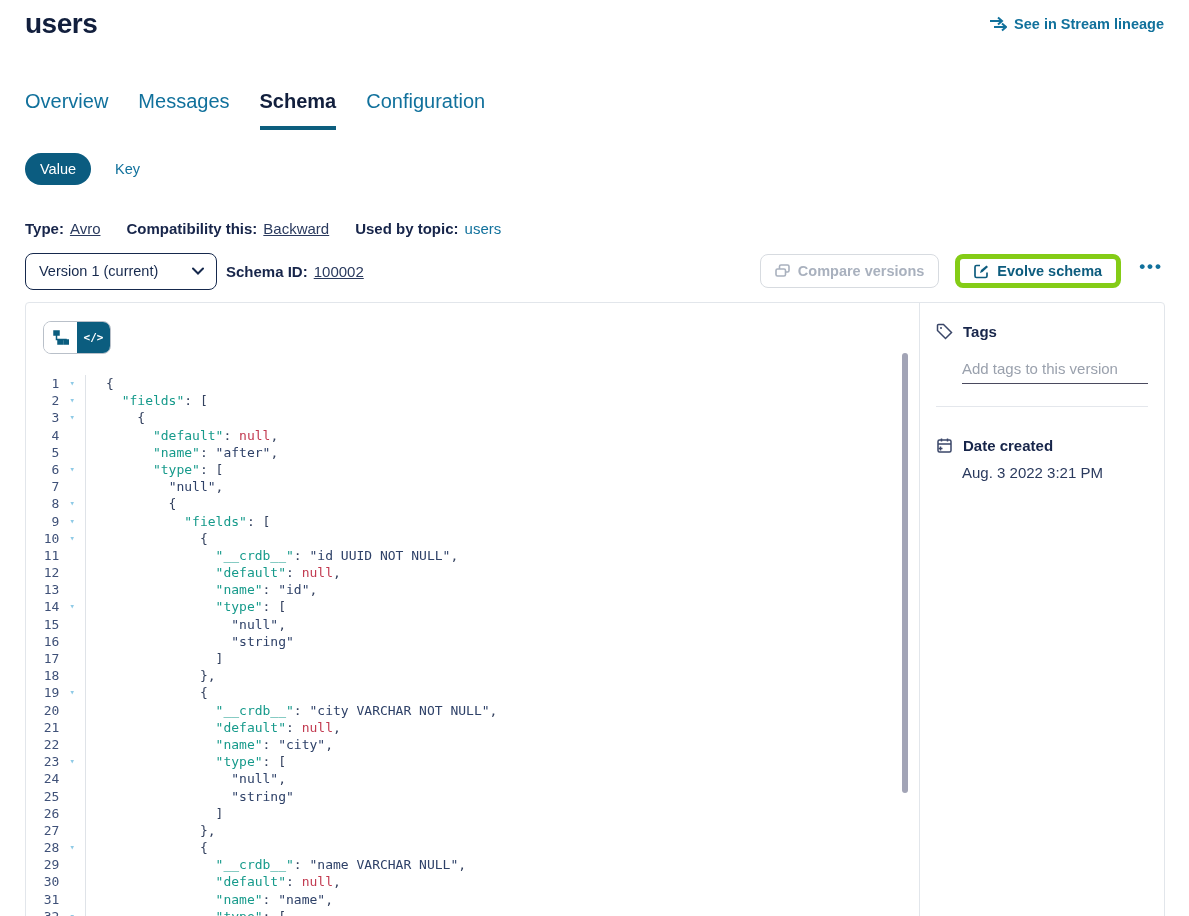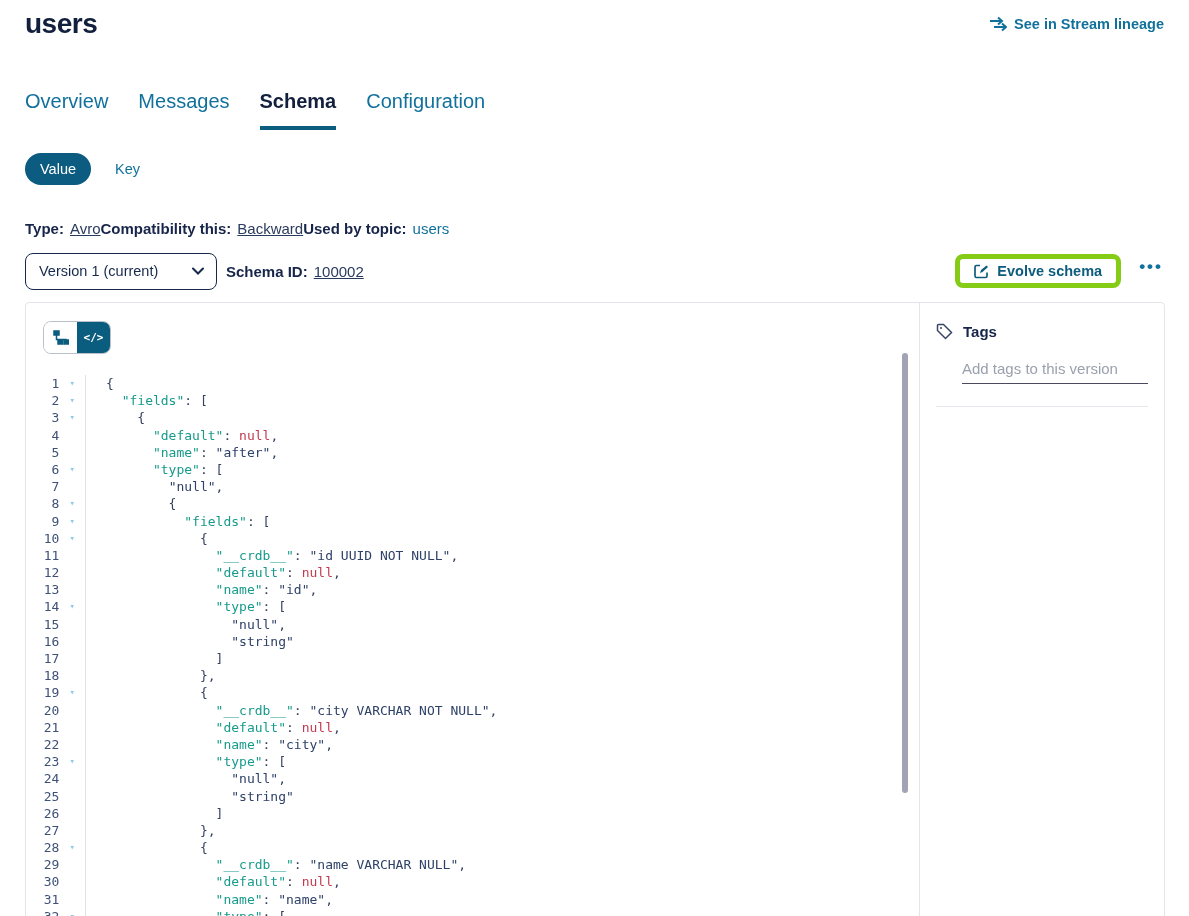--- a/index.html
+++ b/index.html
@@ -18,21 +18,21 @@
   .tab.active { color:#121f3d; font-weight:600; border-bottom:4px solid #0d5e7e; }
   .tab-track { left:25px; right:24px; top:117px; height:4px; background:#d9ecf4; z-index:-1; }
 
   
   .vk-row { left:25px; top:153px; display:flex; align-items:center; gap:24px; }
   .vk-value { background:#0b5c80; color:#fff; font-size:14.5px; padding:8px 15px; border-radius:16px;
     border:none; cursor:pointer; font-family:inherit; }
   .vk-key { color:#11719c; font-size:14.5px; cursor:pointer; }
 
   
-  .meta-row { left:25px; top:220px; display:flex; font-size:15px; align-items:flex-start; }
+  .meta-row { left:25px; top:220px; display:flex; gap:26px; font-size:15px; align-items:flex-start; }
   .meta-item { display:flex; gap:6px; }
   .meta-label { font-weight:700; color:#17254a; }
   .meta-value { color:#2a3a5e;text-decoration:underline; }
   .meta-link { color:#11719c; cursor:pointer; }
 
   
   .toolbar { left:25px; right:24px; top:252px; height:38px; display:flex; align-items:center; }
   .version-select { width:192px; height:37px; border:1px solid #16294d; border-radius:8px;
     display:flex; align-items:center; justify-content:space-between; padding:0 12px 0 13px;
     font-size:14.5px; color:#16294d; cursor:pointer; background:#fff; }
@@ -137,20 +137,29 @@
       <svg width="12" height="8" viewBox="0 0 12 8" fill="none" stroke="#16294d" stroke-width="2" stroke-linecap="round">
           <polyline points="1,1.5 6,6.5 11,1.5"></polyline>
         </svg>
     </span>
   </div>
   <div class="schema-id">
     <span class="meta-label">Schema ID:</span>
     <span class="meta-value">100002</span>
   </div>
   <div class="toolbar-right">
+    <button class="btn btn-disabled" disabled="">
+      <span style="display:flex;">
+        <svg width="15" height="15" viewBox="0 0 15 15" fill="none" stroke="#a9b1be" stroke-width="1.6">
+          <rect x="4.5" y="1" width="9.5" height="7" rx="1.5"></rect>
+            <rect x="1" y="5" width="9.5" height="7" rx="1.5" fill="#fff"></rect>
+        </svg>
+      </span>
+      <span>Compare versions</span>
+    </button>
     <button class="btn btn-primary-outline">
       <span style="display:flex;">
         <svg width="15" height="15" viewBox="0 0 15 15" fill="none" stroke="#0d5c7e" stroke-width="1.7">
           <path d="M13 8.5V12a1.5 1.5 0 0 1-1.5 1.5h-9A1.5 1.5 0 0 1 1 12V3a1.5 1.5 0 0 1 1.5-1.5H6"></path>
           <path d="M6 9l1-3 5.5-4.5L14 3 8.5 8z" fill="#0d5c7e" stroke="none"></path>
         </svg>
       </span>
       <span>Evolve schema</span>
     </button>
     <button class="more-btn">•••</button>
@@ -321,15 +330,31 @@
           <path d="M1.5 7.5V2.5a1 1 0 0 1 1-1h5l8 8-6 6-8-8z"></path>
           <circle cx="5" cy="5" r="1" fill="#3a4668" stroke="none"></circle>
         </svg>
       </span>
       <span>Tags</span>
     </div>
     <input class="tags-input" type="text" placeholder="Add tags to this version" style="">
     <div class="sb-divider"></div>
 
 
+    <div class="sb-section">
+      <div class="sb-heading">
+        <span class="icon-navy" style="display:flex;">
+          <svg width="17" height="17" viewBox="0 0 17 17" fill="none" stroke="#3a4668" stroke-width="1.5">
+            <rect x="2" y="3" width="13" height="12" rx="1.5"></rect>
+            <line x1="2" y1="7" x2="15" y2="7"></line>
+            <line x1="5.5" y1="1.5" x2="5.5" y2="4.5"></line>
+              <line x1="11.5" y1="1.5" x2="11.5" y2="4.5"></line>
+            <line x1="2.5" y1="11.5" x2="6.5" y2="11.5"></line>
+              <line x1="4.5" y1="9.5" x2="4.5" y2="13.5"></line>
+          </svg>
+        </span>
+        <span>Date created</span>
+      </div>
+      <div class="sb-value">Aug. 3 2022 3:21 PM</div>
+    </div>
 
   </aside>
 </div>
 
 </body></html>

